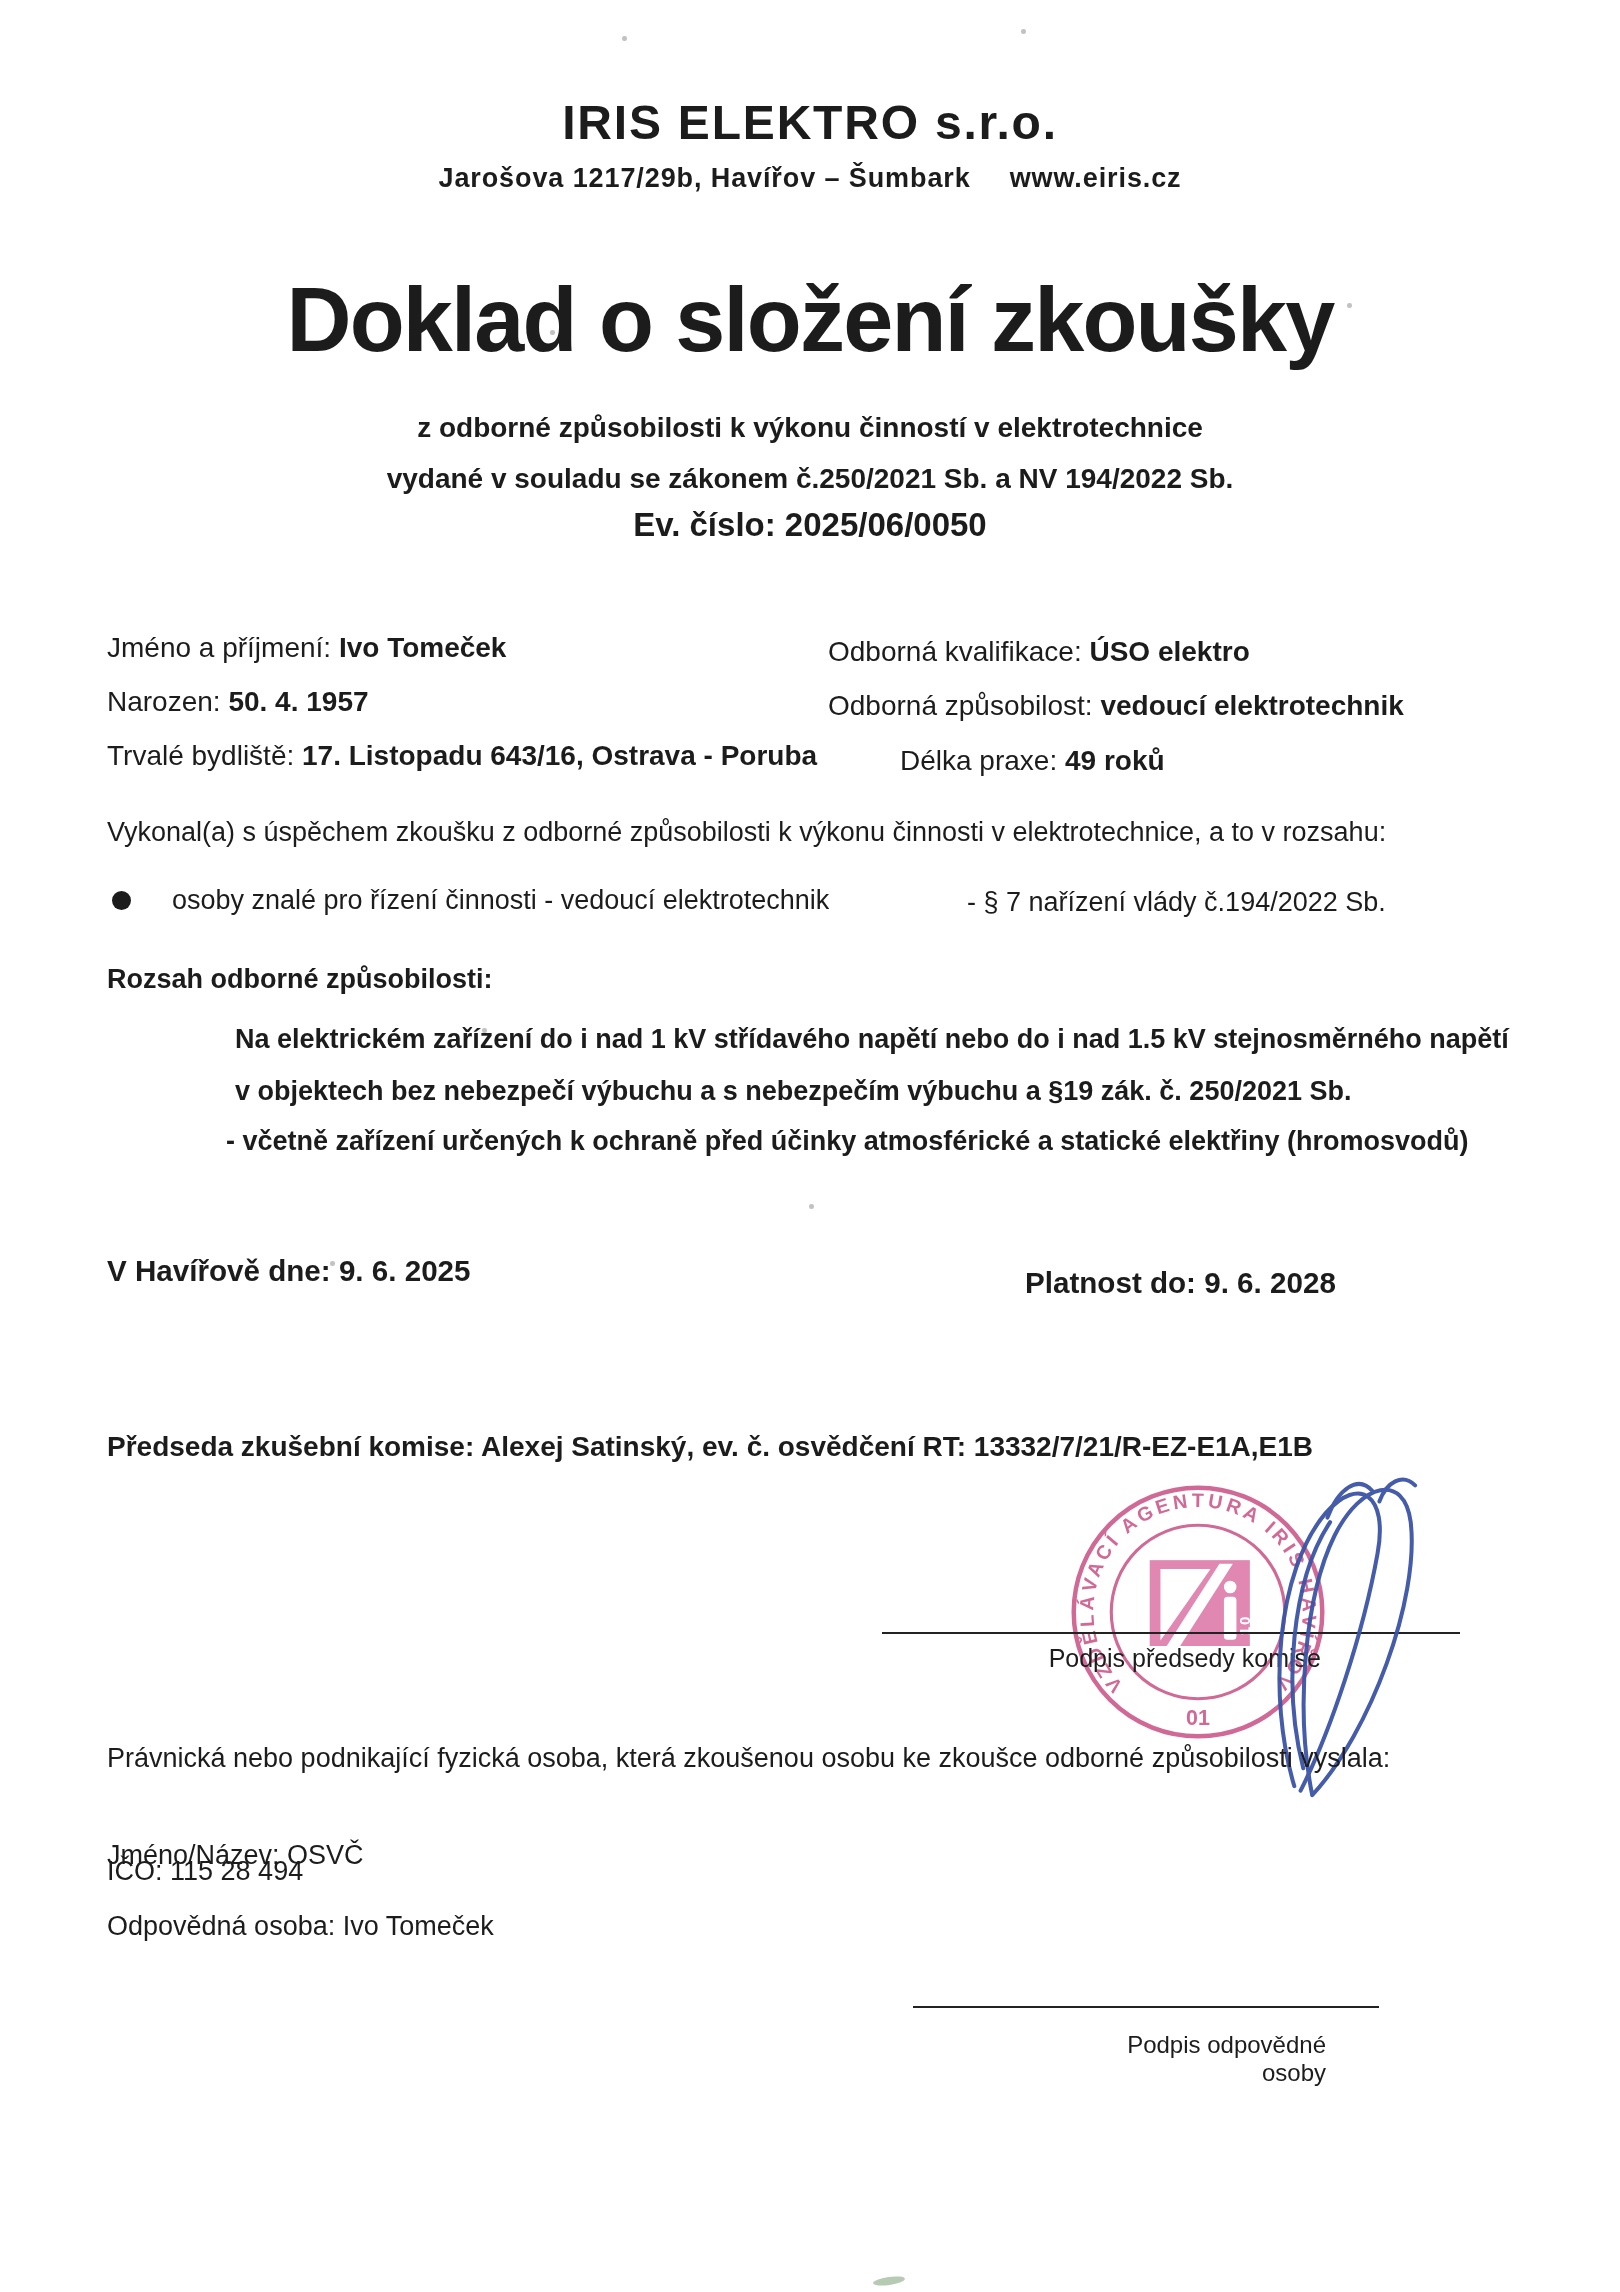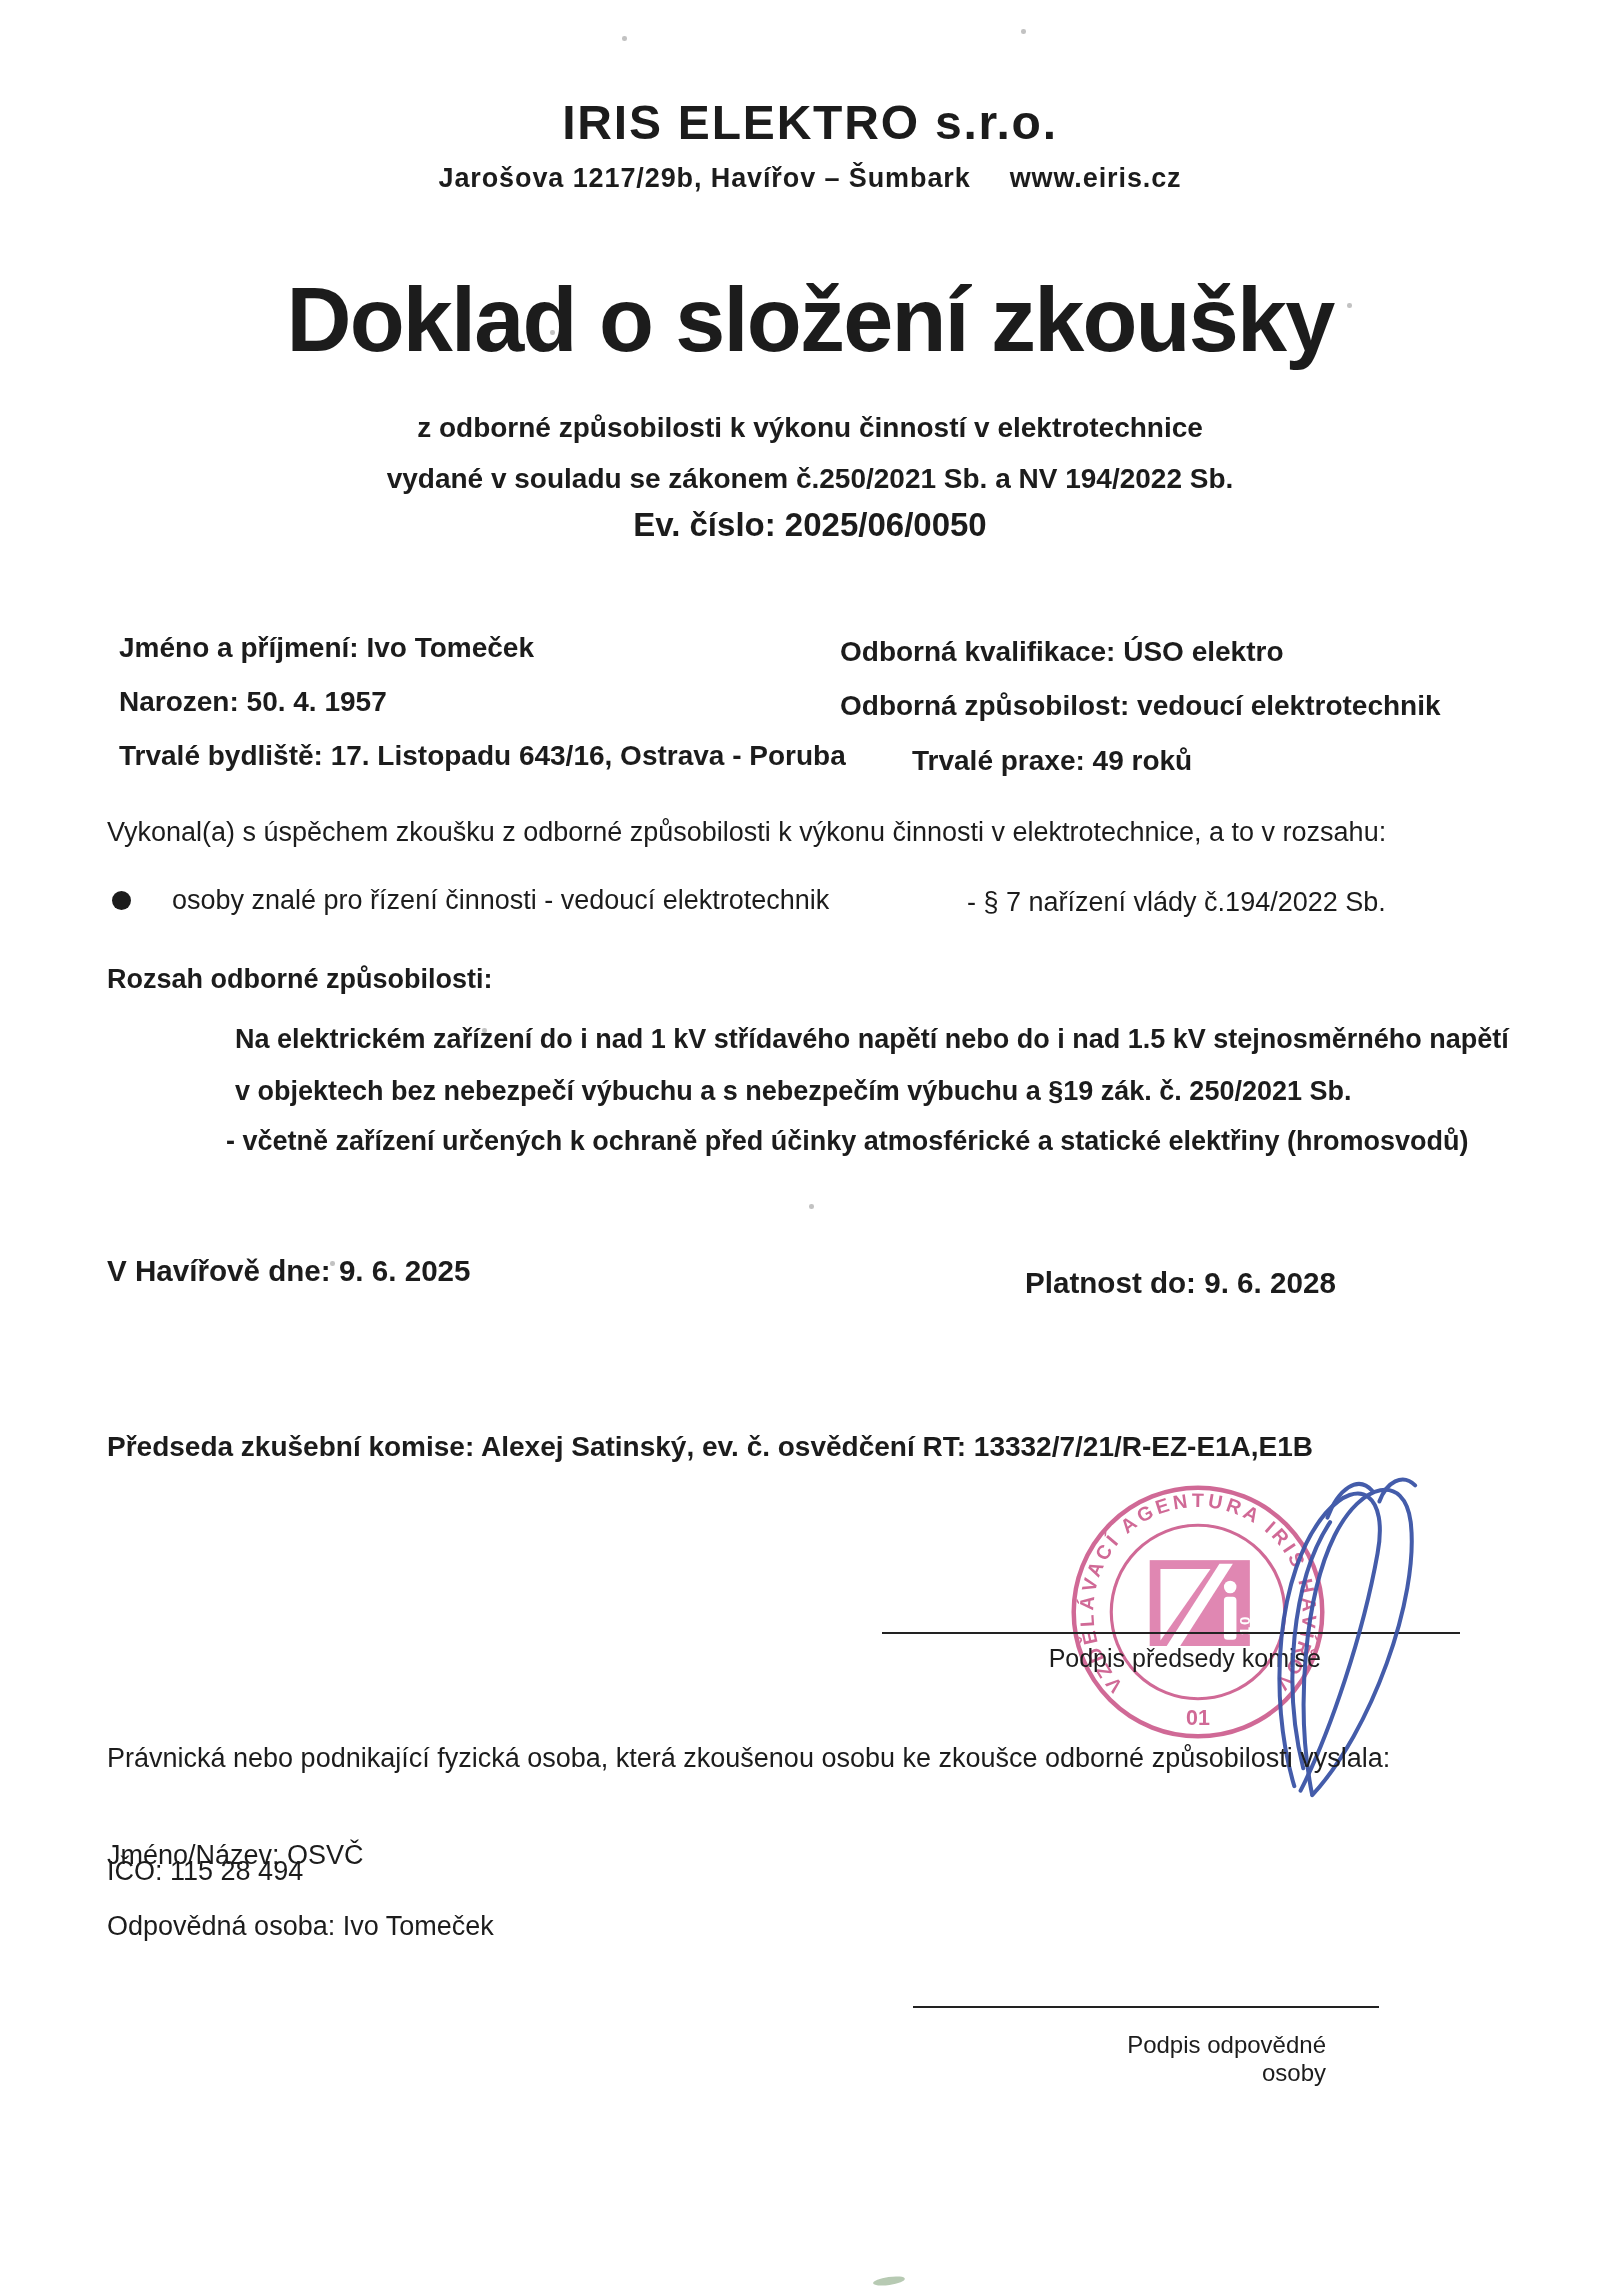--- a/index.html
+++ b/index.html
@@ -10,21 +10,21 @@
   }
   .abs{position:absolute;}
   .ctr{left:0;width:1620px;text-align:center;}
   .company{top:95px;font-size:48px;font-weight:bold;letter-spacing:1.8px;}
   .address{top:163px;font-size:27px;font-weight:bold;letter-spacing:0.9px;}
   .address .gap{display:inline-block;width:39px;}
   .doc-title{top:269px;font-size:90px;font-weight:bold;letter-spacing:-1.8px;}
   .sub{font-size:28px;font-weight:bold;}
   .ev{top:506px;font-size:33px;font-weight:bold;}
   .fieldline{font-size:28px;white-space:nowrap;}
-  .fieldline .lbl{font-weight:bold;margin-left:12px;}
+  .fieldline .lbl{font-weight:normal;}
   .fieldline .val{font-weight:bold;}
   .statement{font-size:27px;font-weight:normal;white-space:nowrap;}
   .bullet-dot{width:19px;height:19px;border-radius:50%;background:#1c1c1c;}
   .scope{font-size:27px;font-weight:bold;white-space:nowrap;}
   .dateline{font-size:29.6px;font-weight:bold;white-space:nowrap;}
   .chairman{font-size:28px;font-weight:bold;white-space:nowrap;}
   .para{font-size:27px;white-space:nowrap;}
   .sig-line{border-top:2.7px solid #222;height:0;}
   .sig-caption{font-size:25px;font-weight:normal;text-align:right;}
   .speck{width:4.5px;height:4.5px;border-radius:50%;background:rgba(80,80,80,.35);}
@@ -61,21 +61,21 @@
 
   <div class="abs fieldline" style="left:828px;top:636px;">
     <span class="lbl">Odborná kvalifikace:</span>
     <span class="val">ÚSO elektro</span>
   </div>
   <div class="abs fieldline" style="left:828px;top:690px;">
     <span class="lbl">Odborná způsobilost:</span>
     <span class="val">vedoucí elektrotechnik</span>
   </div>
   <div class="abs fieldline" style="left:900px;top:745px;">
-    <span class="lbl">Trvalé praxe:</span>
+    <span class="lbl">Délka praxe:</span>
     <span class="val">49 roků</span>
   </div>
 
   <div class="abs statement" style="left:107px;top:817px;">Vykonal(a) s úspěchem zkoušku z odborné způsobilosti k výkonu činnosti v elektrotechnice, a to v rozsahu:</div>
 
   <div class="abs bullet-dot" style="left:112px;top:891px;"></div>
   <div class="abs statement" style="left:172px;top:885px;">osoby znalé pro řízení činnosti - vedoucí elektrotechnik</div>
   <div class="abs statement" style="left:967px;top:887px;">- § 7 nařízení vlády č.194/2022 Sb.</div>
 
   <div class="abs scope" style="left:107px;top:964px;">Rozsah odborné způsobilosti:</div>

